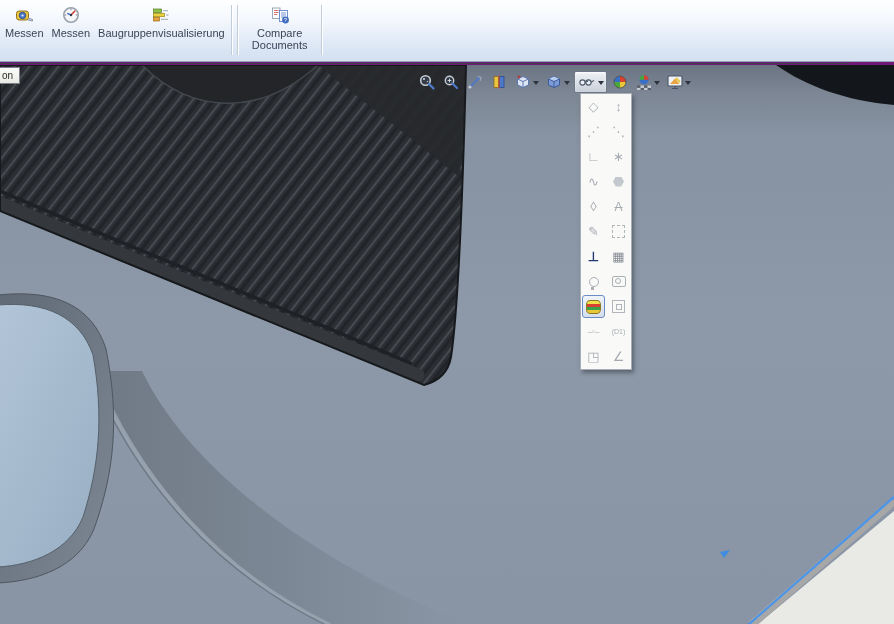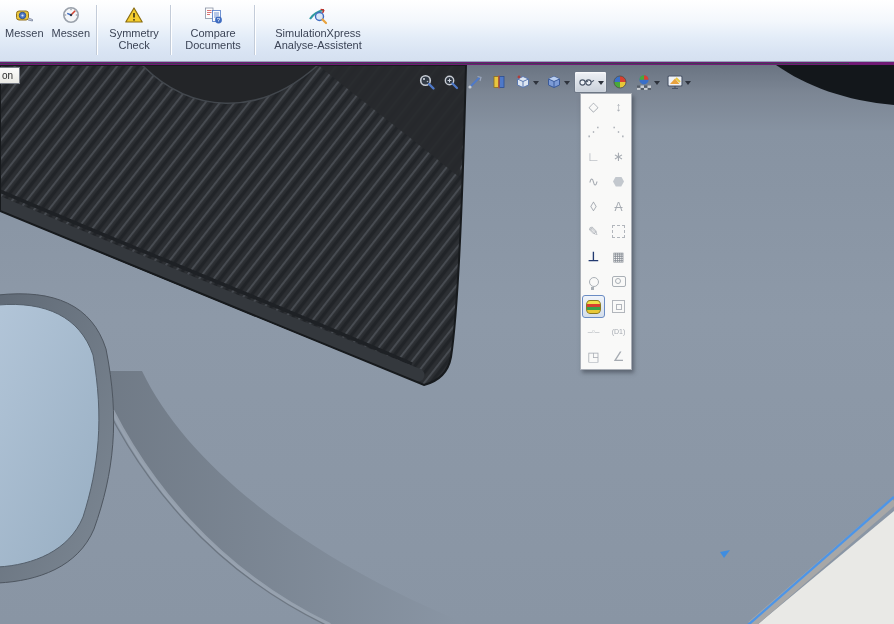--- a/index.html
+++ b/index.html
@@ -94,66 +94,56 @@
             <circle cx="10" cy="10" r="7.2" fill="#f4f6f8" stroke="#9aa1ab" stroke-width="1.6"></circle>
             <path d="M10,3.6 v1.6 M16.4,10 h-1.6 M3.6,10 h1.6" stroke="#7c8490" stroke-width="1"></path>
             <path d="M10,10 L14.2,5.8" stroke="#d04434" stroke-width="1.6"></path>
             <path d="M10,10 L6.2,8.4" stroke="#3f6cc0" stroke-width="1.4"></path>
             <circle cx="10" cy="10" r="1.2" fill="#30364a"></circle>
           </svg>
       </span>
       <span class="tlabel">Messen</span>
     </div>
 
-
-
-    <div class="tsep"></div>
-
-
-    <div class="titem wrap w56">
+    <div class="titem">
       <span class="ticon">
         <svg width="20" height="20">
-            <path d="M10,3 L18.2,17 L1.8,17 Z" fill="#f6ce2e" stroke="#8a6d10" stroke-width="1.2" stroke-linejoin="round"></path>
-            <path d="M10,8 v4.5" stroke="#3a3014" stroke-width="1.6"></path>
-            <circle cx="10" cy="14.8" r=".9" fill="#3a3014"></circle>
-          </svg>
-      </span>
-      <span class="tlabel">Symmetry Check</span>
-    </div>
+            <rect x="2.5" y="4" width="8" height="3.4" fill="#8fc24a" stroke="#567d22" stroke-width=".7"></rect>
+            <rect x="2.5" y="8.3" width="11" height="3.4" fill="#e9d23e" stroke="#9a8418" stroke-width=".7"></rect>
+            <rect x="2.5" y="12.6" width="6" height="3.4" fill="#e9a23e" stroke="#9a6a18" stroke-width=".7"></rect>
+            <path d="M12,5.7 h5 M15,10 h2.5 M10,14.3 h7" stroke="#8892a4" stroke-width=".8"></path>
+          </svg>
+      </span>
+      <span class="tlabel">Baugruppenvisualisierung</span>
+    </div>
+
+
+    <div class="tsep"></div>
+
+
 
     <div class="tsep"></div>
 
     <div class="titem wrap w66">
       <span class="ticon">
         <svg width="20" height="20">
             <rect x="2.5" y="3" width="7.5" height="10.5" fill="#fdfdfd" stroke="#8892a4" stroke-width=".8"></rect>
             <path d="M4,5.5 h4.5 M4,7.5 h4.5 M4,9.5 h3" stroke="#d05050" stroke-width=".8"></path>
             <rect x="9.5" y="5.5" width="8" height="11" fill="#fdfdfd" stroke="#4f79c8" stroke-width=".8"></rect>
             <path d="M11,8 h5 M11,10 h5 M11,12 h3.5" stroke="#4f79c8" stroke-width=".8"></path>
             <circle cx="15.5" cy="15" r="3.4" fill="#3f6cc0"></circle>
             <text x="15.5" y="17.2" font-size="6" fill="#ffffff" text-anchor="middle" font-family="Liberation Sans,sans-serif">?</text>
           </svg>
       </span>
       <span class="tlabel">Compare Documents</span>
     </div>
 
 
     <div class="tsep"></div>
 
-    <div class="titem wrap w110">
-      <span class="ticon">
-        <svg width="20" height="20">
-            <path d="M2,14 C6,8 10,6 16,5" stroke="#2e9aa0" stroke-width="2.2" fill="none"></path>
-            <path d="M16,5 l-3.4,-.6 M16,5 l-1.4,3" stroke="#c03028" stroke-width="1.4" fill="none"></path>
-            <circle cx="11.5" cy="11.5" r="4" fill="#d5e4f4" fill-opacity=".85" stroke="#3f6cc0" stroke-width="1.4"></circle>
-            <path d="M14.5,14.5 L18,18" stroke="#e8a23e" stroke-width="2.2" stroke-linecap="round"></path>
-          </svg>
-      </span>
-      <span class="tlabel">SimulationXpress Analyse-Assistent</span>
-    </div>
   </div>
 
   <div class="viewport">
 
     <svg class="scene" width="894" height="560" viewBox="0 0 894 560">
       <defs>
         <linearGradient id="bgG" x1="0" y1="0" x2="0" y2="1">
           <stop offset="0" stop-color="#6a7482"></stop>
             <stop offset=".05" stop-color="#7c8694"></stop>
           <stop offset=".12" stop-color="#8793a2"></stop>

